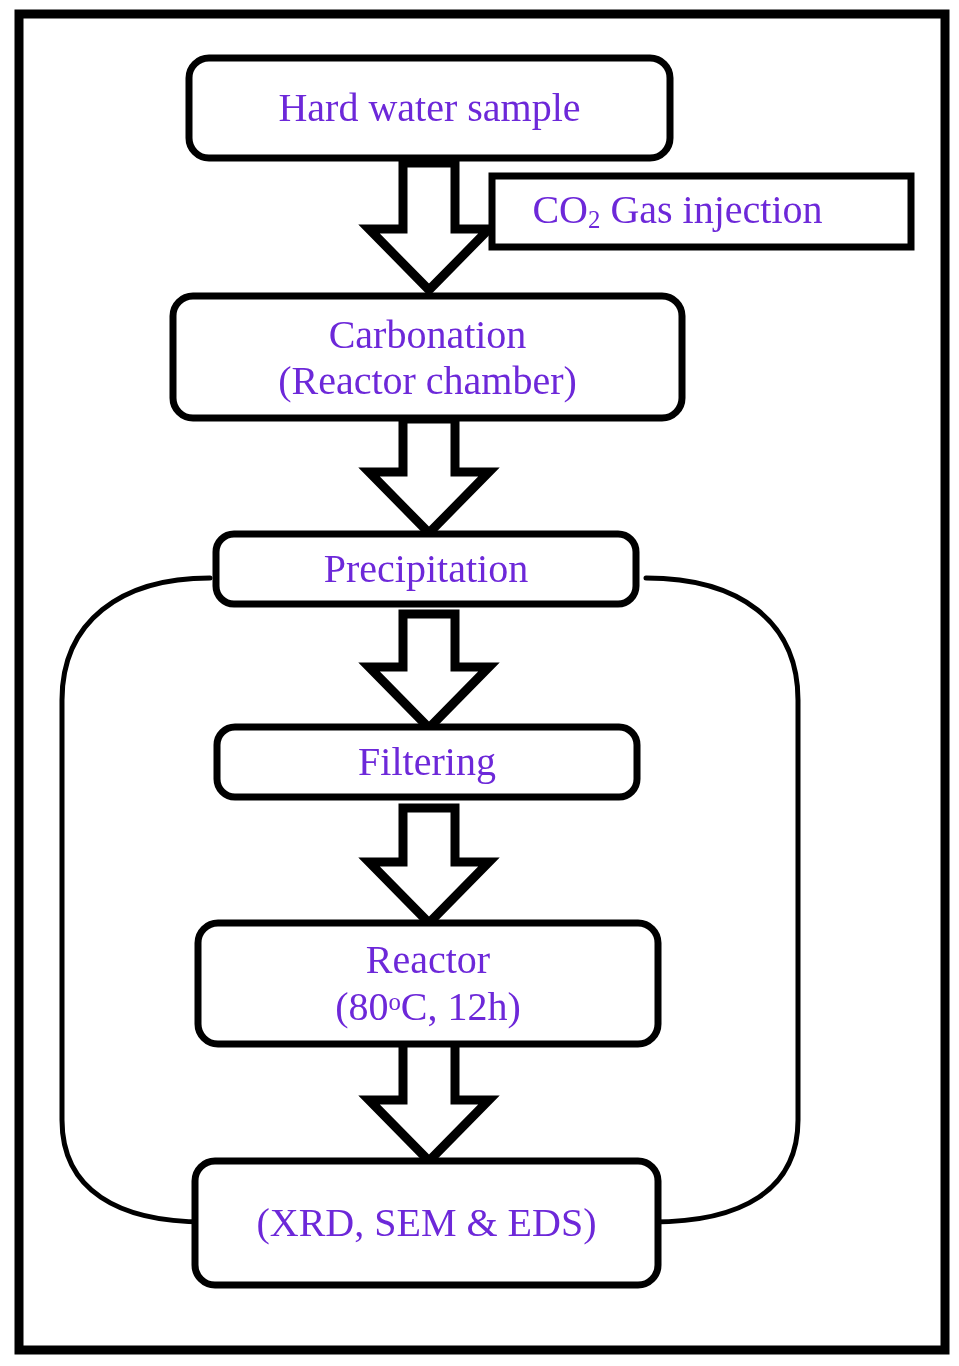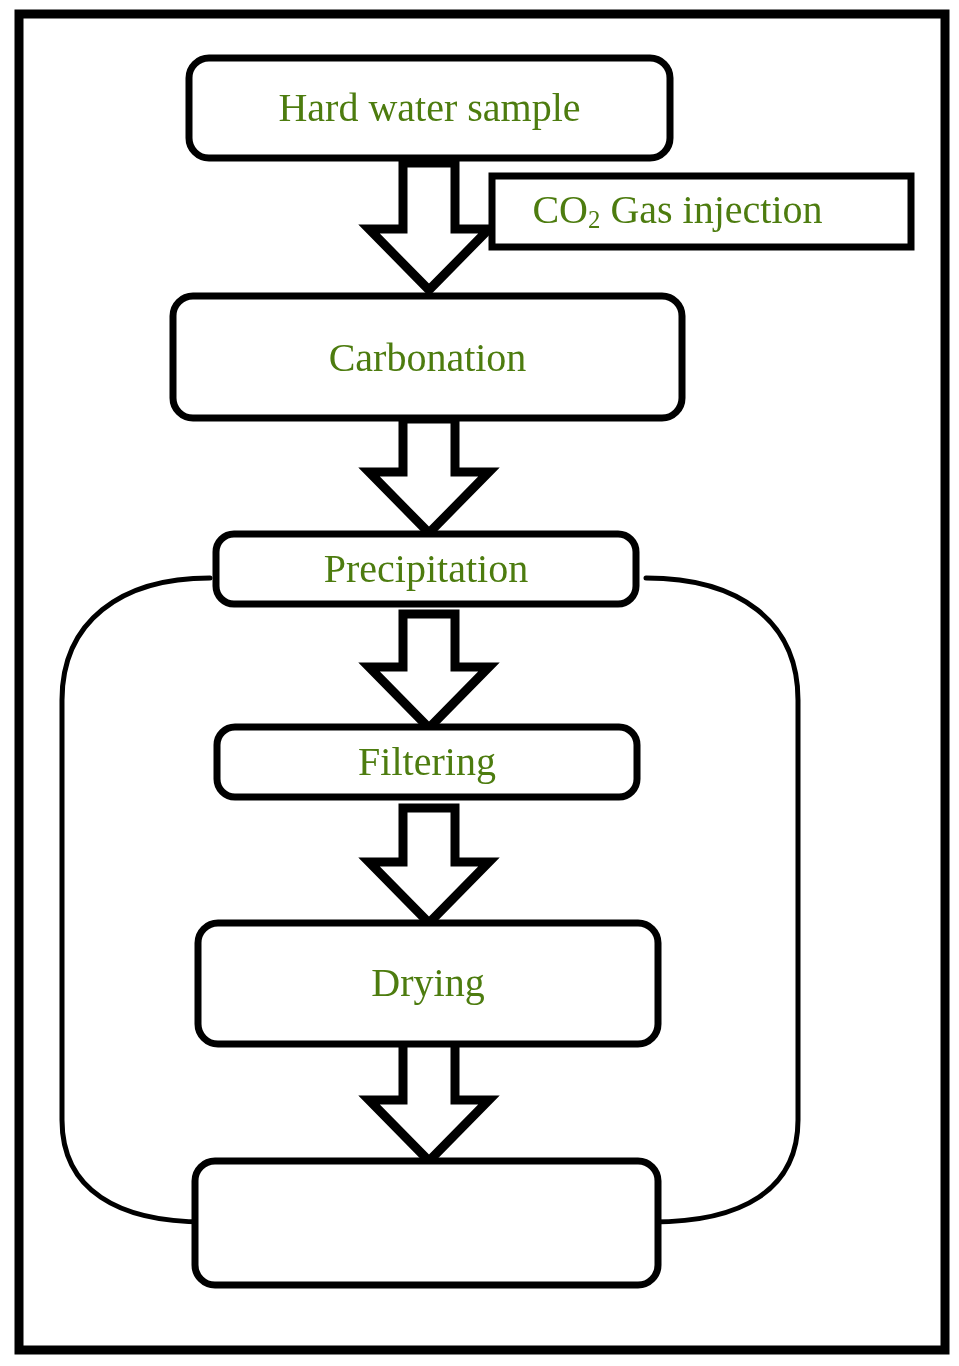--- a/index.html
+++ b/index.html
@@ -26,21 +26,21 @@
     width: 959px;
     height: 1366px;
   }
   .node-text {
     position: absolute;
     display: flex;
     flex-direction: column;
     align-items: center;
     justify-content: center;
     text-align: center;
-    color: #4d7c0f;
+    color: #6d28d9;
     font-family: "Liberation Serif", "DejaVu Serif", serif;
     line-height: 1.16;
     pointer-events: none;
     white-space: nowrap;
   }
   .node-text .line1 { display: block; }
   .node-text .line2 { display: block; }
   .fs-main { font-size: 40px; }
   sub {
     font-size: 0.62em;
@@ -97,30 +97,33 @@
   <div class="node-text fs-main" style="left:189px; top:58px; width:481px; height:100px;">
     <span class="line1">Hard water sample</span>
   </div>
 
   <div class="node-text fs-main" style="left:468px; top:176px; width:419px; height:71px;">
     <span class="line1"><span>CO</span><sub>2</sub><span> Gas injection</span></span>
   </div>
 
   <div class="node-text fs-main" style="left:173px; top:297px; width:509px; height:122px;">
     <span class="line1">Carbonation</span>
+    <span class="line2">(Reactor chamber)</span>
   </div>
 
   <div class="node-text fs-main" style="left:216px; top:534px; width:420px; height:70px;">
     <span class="line1">Precipitation</span>
   </div>
 
   <div class="node-text fs-main" style="left:217px; top:727px; width:420px; height:70px;">
     <span class="line1">Filtering</span>
   </div>
 
   <div class="node-text fs-main" style="left:198px; top:923px; width:460px; height:121px;">
-    <span class="line1">Drying</span>
+    <span class="line1">Reactor</span>
+    <span class="line2"><span>(80</span><span class="deg">o</span><span>C, 12h)</span></span>
   </div>
 
   <div class="node-text fs-main" style="left:195px; top:1161px; width:463px; height:124px;">
+    <span class="line2">(XRD, SEM &amp; EDS)</span>
   </div>
 
 </div>
 
 </body></html>

